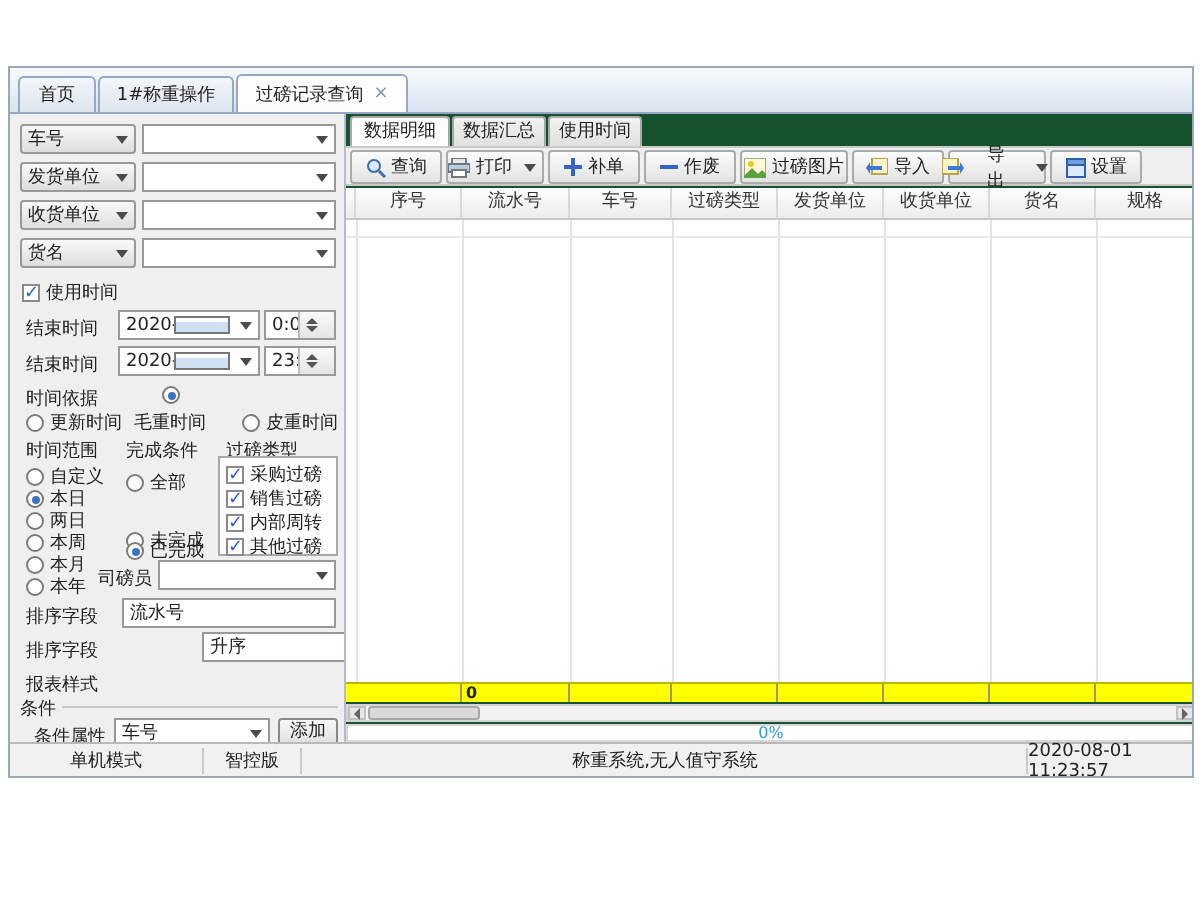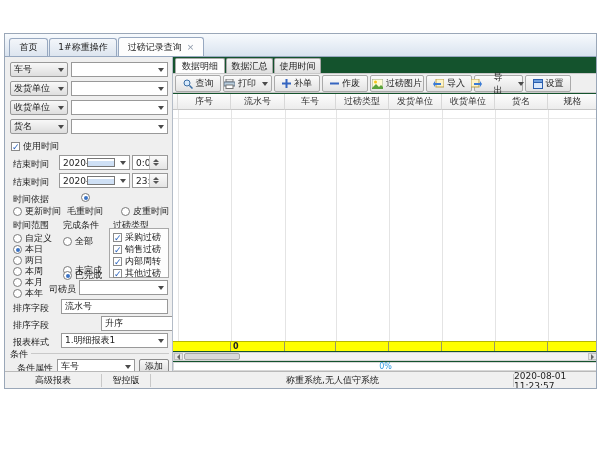--- a/index.html
+++ b/index.html
@@ -227,24 +227,20 @@
     <span class="lbl" style="left:8px;top:245px;">排序字段</span>
     <div class="fld" style="left:56px;top:242px;width:107px;">
       <span>流水号</span>
     </div>
     <span class="lbl" style="left:8px;top:262px;">排序字段</span>
     <div class="combo" style="left:56px;top:259px;width:107px;margin-left:40px;">
       <span>升序</span>
         <i class="arr"></i>
     </div>
     <span class="lbl" style="left:8px;top:279px;">报表样式</span>
-    <div class="combo" style="left:56px;top:276px;width:107px;">
-      <span>1.明细报表1</span>
-        <i class="arr"></i>
-    </div>
 
     <span class="lbl" style="left:5px;top:291px;">条件</span>
     <div class="sepline" style="left:26px;top:296px;width:138px;"></div>
     <span class="lbl" style="left:12px;top:305px;">条件属性</span>
     <div class="combo" style="left:52px;top:302px;width:78px;">
       <span>车号</span>
         <i class="arr"></i>
     </div>
     <div class="btn" style="left:134px;top:302px;width:30px;"><span>添加</span></div>
 
@@ -374,21 +370,21 @@
         <i class="r"></i>
       </div>
   </div>
 
   <div class="progress">
     <span>0%</span>
   </div>
 
   <div class="status">
     <div class="scell" style="left:0;width:96px;justify-content:center;">
-        <span>高级报表</span>
+        <span>单机模式</span>
       </div>
     <div class="ssep" style="left:96px;"></div>
     <div class="scell" style="left:97px;width:48px;justify-content:center;">
         <span>智控版</span>
       </div>
     <div class="ssep" style="left:145px;"></div>
     <div class="scell" style="left:150px;width:355px;justify-content:center;">
         <span>称重系统,无人值守系统</span>
       </div>
     <div class="ssep" style="left:508px;"></div>

